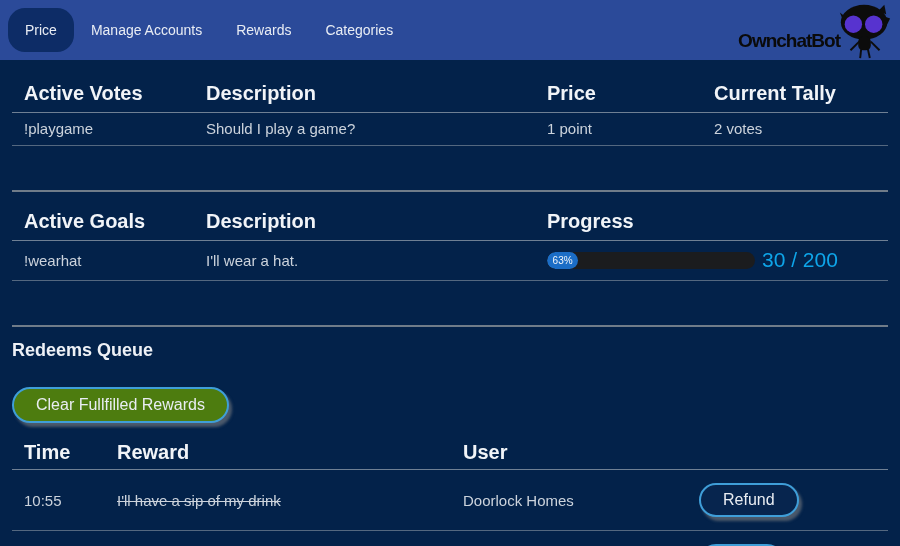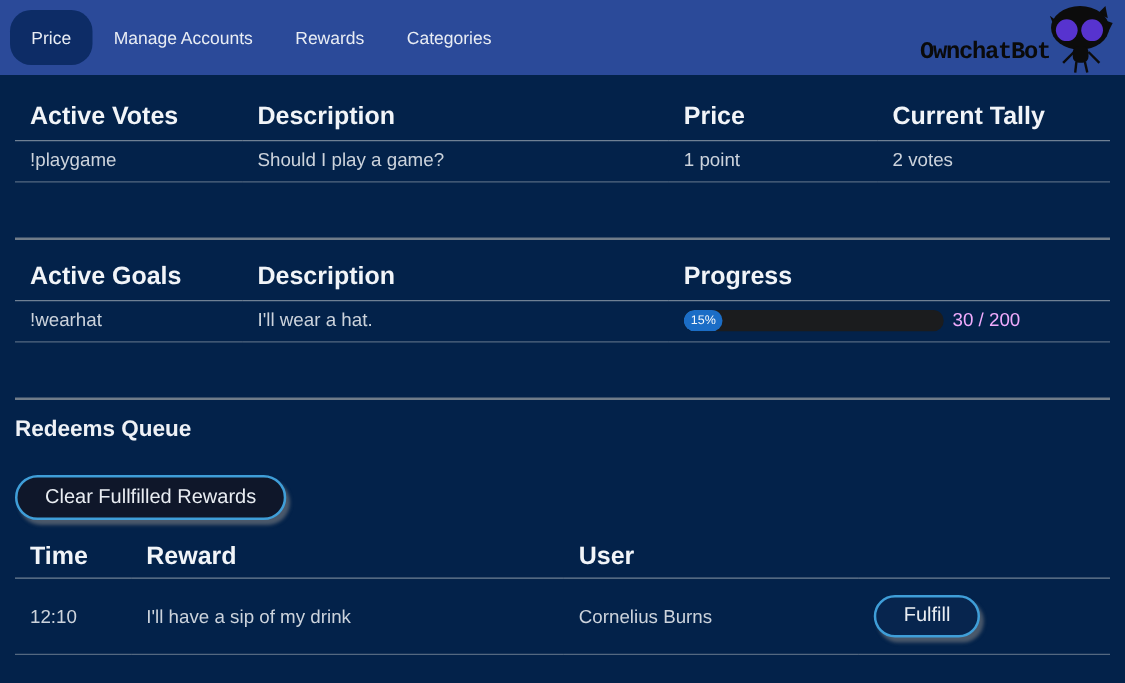--- a/index.html
+++ b/index.html
@@ -32,21 +32,21 @@
   }
   .logo {
     position: absolute;
     right: 6px;
     top: 0;
     height: 60px;
     display: flex;
     align-items: flex-end;
   }
   .logo-text {
-    font-family: Liberation Mono, monospace;
+    font-family: Liberation Sans, sans-serif;
     font-weight: bold;
     font-size: 19px;
     letter-spacing: -1px;
     color: #0a0a0a;
     margin-bottom: 8px;
   }
   .logo-robot { width: 58px; height: 58px; margin-left: -4px; margin-bottom: 1px; }
 
   
   .main { padding: 18px 12px 0 12px; }
@@ -90,32 +90,32 @@
     overflow: hidden;
     flex: none;
   }
   .progress-fill {
     height: 100%;
     background: #1b6dc6;
     border-radius: 9px;
     display: flex; align-items: center; justify-content: center;
   }
   .progress-fill span { font-size: 10px; color: #f2f6fa; }
-  .progress-label { font-size: 15px; color: #f0abfc; white-space: nowrap; }
+  .progress-label { font-size: 21px; color: #0ea5e9; white-space: nowrap; }
 
   
   .section-title {
     margin-top: 13px;
     font-size: 18px;
     font-weight: bold;
     color: #eef1f6;
   }
   .btn-row { margin-top: 26px; display: flex; gap: 30px; }
   .pill-btn {
-    background: #0f172a;
+    background: #4d7c0f;
     color: #e9edf2;
     font-family: "Liberation Sans", sans-serif;
     font-size: 16px;
     border: 2px solid #3f9ed8;
     border-radius: 20px;
     padding: 7px 22px;
     cursor: pointer;
     box-shadow: 3px 4px 3px rgba(135,135,135,0.55);
     white-space: nowrap;
   }
@@ -212,21 +212,21 @@
         </tr>
       </thead>
       <tbody>
         <tr>
           <td>!wearhat</td>
           <td>I'll wear a hat.</td>
           <td>
             <div class="progress-wrap">
               <div class="progress-track">
                 <div class="progress-fill" style="width: 15%;">
-                  <span>15%</span>
+                  <span>63%</span>
                 </div>
               </div>
               <span class="progress-label">30 / 200</span>
             </div>
           </td>
         </tr>
       </tbody>
     </table>
   </div>
 
@@ -248,20 +248,28 @@
     <thead>
       <tr>
         <th>Time</th>
         <th>Reward</th>
         <th>User</th>
         <th></th>
       </tr>
     </thead>
     <tbody>
       <tr>
+        <td>10:55</td>
+        <td class="strike">I'll have a sip of my drink</td>
+        <td>Doorlock Homes</td>
+        <td>
+          <button class="action-btn">Refund</button>
+        </td>
+      </tr>
+      <tr>
         <td>12:10</td>
         <td>I'll have a sip of my drink</td>
         <td>Cornelius Burns</td>
         <td>
           <button class="action-btn">Fulfill</button>
         </td>
       </tr>
     </tbody>
   </table>
 

